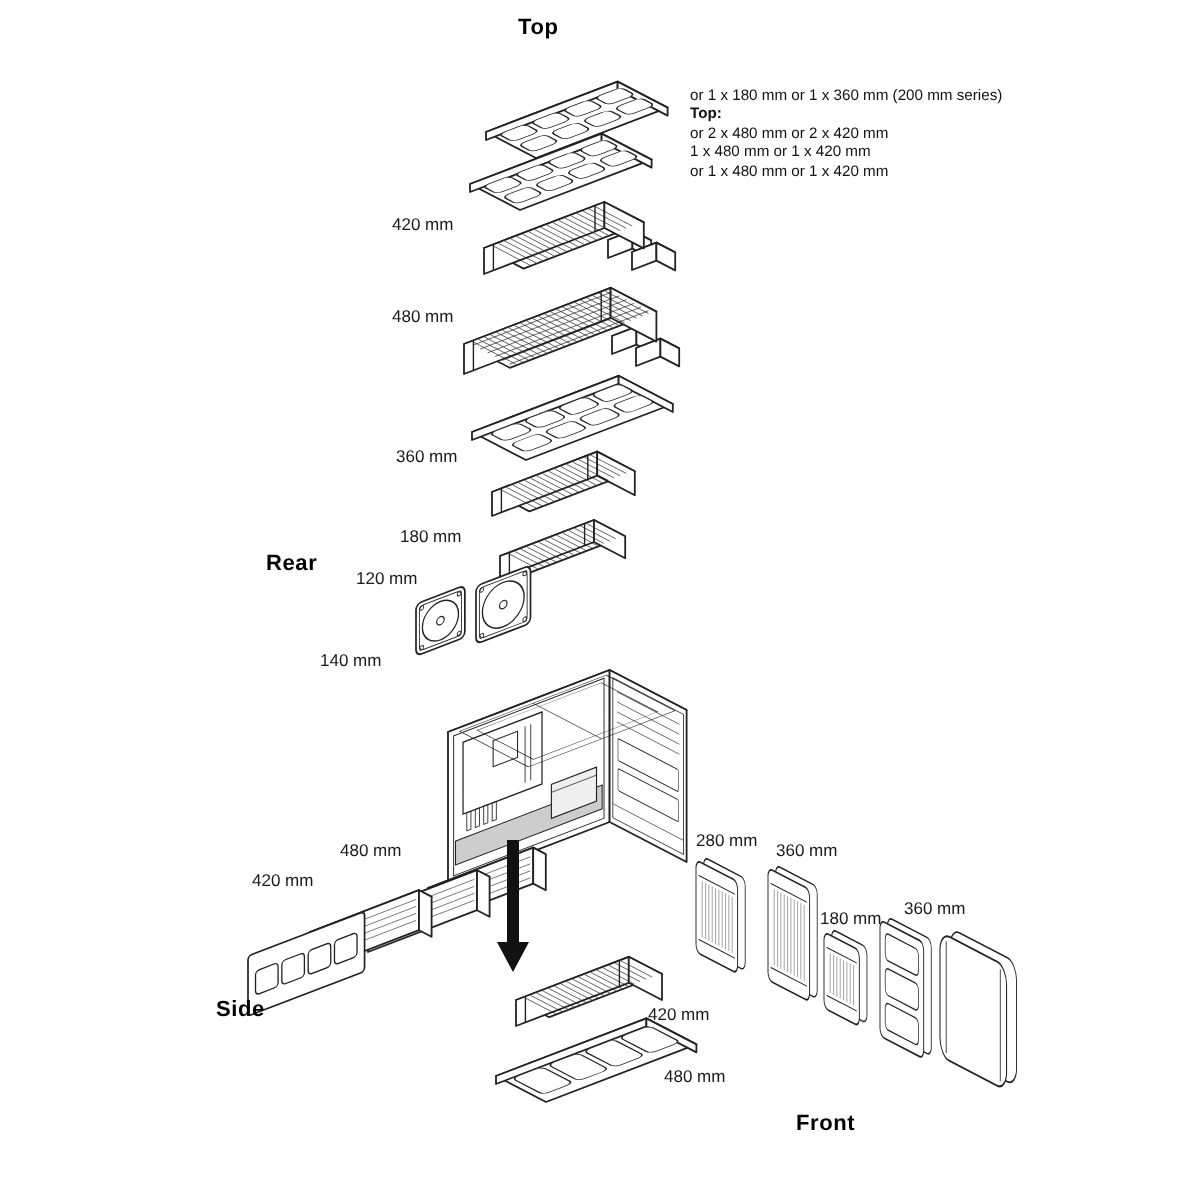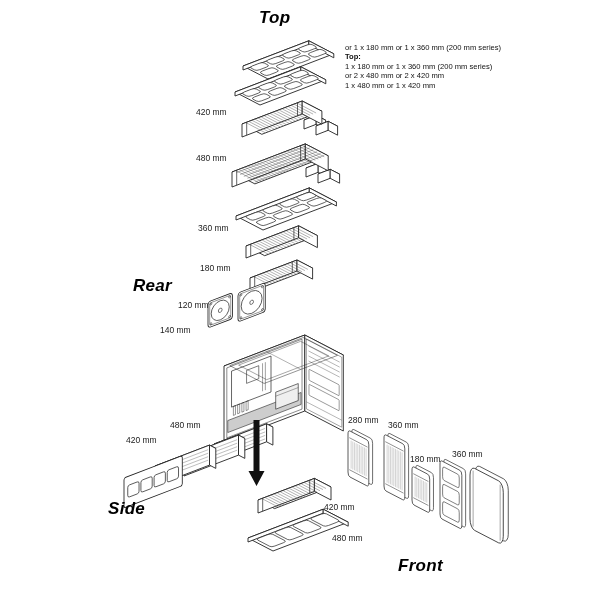--- a/index.html
+++ b/index.html
@@ -1,21 +1,21 @@
 <!DOCTYPE html>
 <html><head>
 <meta charset="utf-8">
 <style>
   *{margin:0;padding:0;box-sizing:border-box}
   html,body{background:#fff}
   body{font-family:"Liberation Sans",sans-serif;color:#111}
   .stage{position:relative;width:600px;height:600px;background:#fff;overflow:hidden}
   #art{position:absolute;left:0;top:0}
   .dim{position:absolute;font-size:8.5px;color:#1a1a1a;white-space:nowrap}
-  .sec{position:absolute;font-size:17px;font-weight:bold;font-style:italic;color:#000;white-space:nowrap;letter-spacing:.3px}
+  .sec{position:absolute;font-size:11px;font-weight:bold;color:#000;white-space:nowrap;letter-spacing:.3px}
   .specs{position:absolute;left:345px;top:43px;width:195px;font-size:7.6px;line-height:9.4px;color:#111}
   .specs b{font-weight:bold}
   .spec-line{white-space:nowrap}
 </style>
 </head>
 <body>
 
 <div class="stage">
 
   <svg id="art" width="600" height="600" viewBox="0 0 600 600">
@@ -404,31 +404,31 @@
 
   <div class="sec" style="left:259px;top:8px">Top</div>
   <div class="sec" style="left:133px;top:276px">Rear</div>
   <div class="sec" style="left:108px;top:499px">Side</div>
   <div class="sec" style="left:263px;top:601px">Bottom</div>
   <div class="sec" style="left:398px;top:556px">Front</div>
 
   <div class="specs">
     <div class="spec-line">or 1 x 180 mm or 1 x 360 mm (200 mm series)</div>
     <div class="spec-line"><b>Top:</b></div>
-    <div class="spec-line">1 x 180 mm or 1 x 360 mm (200 mm series)</div>
     <div class="spec-line">or 2 x 480 mm or 2 x 420 mm</div>
     <div class="spec-line">1 x 480 mm or 1 x 420 mm</div>
+    <div class="spec-line">or 1 x 480 mm or 1 x 420 mm</div>
   </div>
 
   <div class="dim" style="left:196px;top:107px">420 mm</div>
   <div class="dim" style="left:196px;top:153px">480 mm</div>
   <div class="dim" style="left:198px;top:223px">360 mm</div>
   <div class="dim" style="left:200px;top:263px">180 mm</div>
 
-  <div class="dim" style="left:178px;top:300px">120 mm</div>
+  <div class="dim" style="left:178px;top:284px">120 mm</div>
   <div class="dim" style="left:160px;top:325px">140 mm</div>
 
   <div class="dim" style="left:170px;top:420px">480 mm</div>
   <div class="dim" style="left:126px;top:435px">420 mm</div>
 
   <div class="dim" style="left:324px;top:502px">420 mm</div>
   <div class="dim" style="left:332px;top:533px">480 mm</div>
 
   <div class="dim" style="left:348px;top:415px">280 mm</div>
   <div class="dim" style="left:388px;top:420px">360 mm</div>

